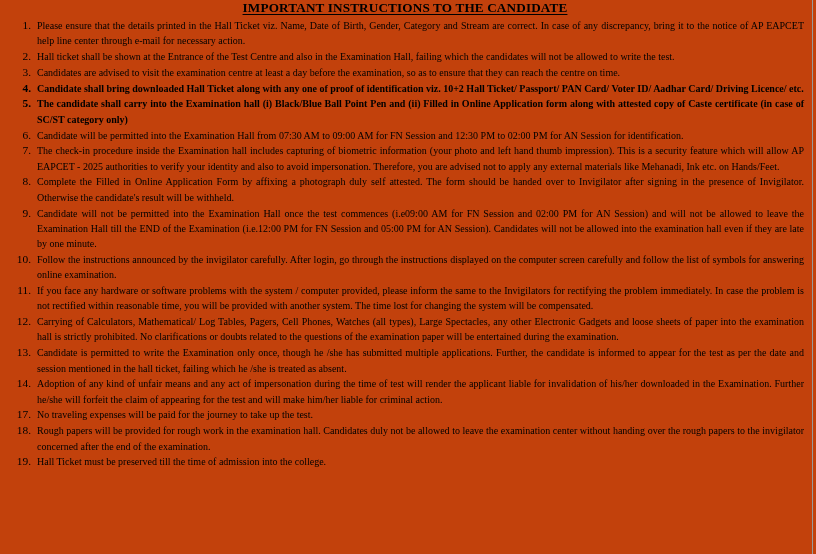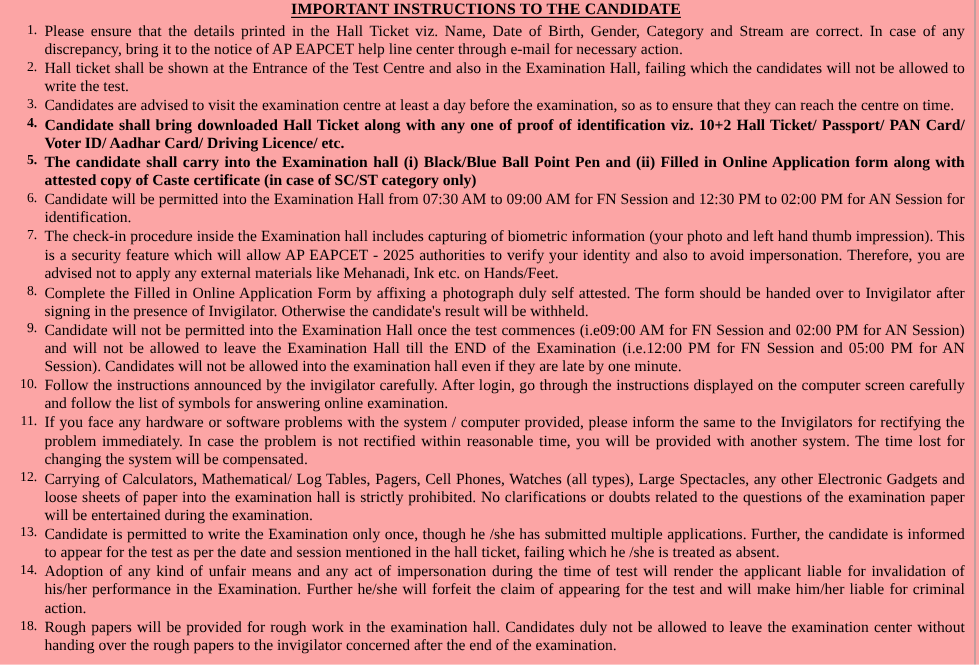--- a/index.html
+++ b/index.html
@@ -11,21 +11,21 @@
   body {
     font-family: "Liberation Serif", "DejaVu Serif", serif;
     color: #000000;
     -webkit-font-smoothing: none;
   }
   #page {
     position: relative;
     width: 816px;
     height: 554px;
     overflow: hidden;
-    background: #fca5a5;
+    background: #c2410c;
     box-sizing: border-box;
   }
   
   #right-rule {
     position: absolute;
     top: 0;
     right: 3px;
     width: 1px;
     height: 554px;
     background: #9a9a9a;
@@ -58,21 +58,21 @@
     text-align: right;
     padding-right: 6px;
     box-sizing: border-box;
     font-size: 11.4px;
     line-height: 15.3px;
   }
   .item-text {
     flex: 1 1 auto;
     text-align: justify;
     text-justify: inter-word;
-    font-size: 13px;
+    font-size: 10px;
     line-height: 15.3px;
     padding-right: 2px;
     font-family: Liberation Serif, serif;
   }
   .instruction-item.bold .item-number,
   .instruction-item.bold .item-text {
     font-weight: bold;
   }
 </style>
 </head>
@@ -132,21 +132,29 @@
       <li class="instruction-item">
         <span class="item-number">12.</span>
         <span class="item-text">Carrying of Calculators, Mathematical/ Log Tables, Pagers, Cell Phones, Watches (all types), Large Spectacles, any other Electronic Gadgets and loose sheets of paper into the examination hall is strictly prohibited. No clarifications or doubts related to the questions of the examination paper will be entertained during the examination.</span>
       </li>
       <li class="instruction-item">
         <span class="item-number">13.</span>
         <span class="item-text">Candidate is permitted to write the Examination only once, though he /she has submitted multiple applications. Further, the candidate is informed to appear for the test as per the date and session mentioned in the hall ticket, failing which he /she is treated as absent.</span>
       </li>
       <li class="instruction-item">
         <span class="item-number">14.</span>
-        <span class="item-text">Adoption of any kind of unfair means and any act of impersonation during the time of test will render the applicant liable for invalidation of his/her performance in the Examination. Further he/she will forfeit the claim of appearing for the test and will make him/her liable for criminal action.</span>
+        <span class="item-text">Adoption of any kind of unfair means and any act of impersonation during the time of test will render the applicant liable for invalidation of his/her downloaded in the Examination. Further he/she will forfeit the claim of appearing for the test and will make him/her liable for criminal action.</span>
+      </li>
+      <li class="instruction-item">
+        <span class="item-number">17.</span>
+        <span class="item-text">No traveling expenses will be paid for the journey to take up the test.</span>
       </li>
       <li class="instruction-item">
         <span class="item-number">18.</span>
         <span class="item-text">Rough papers will be provided for rough work in the examination hall. Candidates duly not be allowed to leave the examination center without handing over the rough papers to the invigilator concerned after the end of the examination.</span>
+      </li>
+      <li class="instruction-item">
+        <span class="item-number">19.</span>
+        <span class="item-text">Hall Ticket must be preserved till the time of admission into the college.</span>
       </li>
     </ol>
 
 </div>
 
 </body></html>

